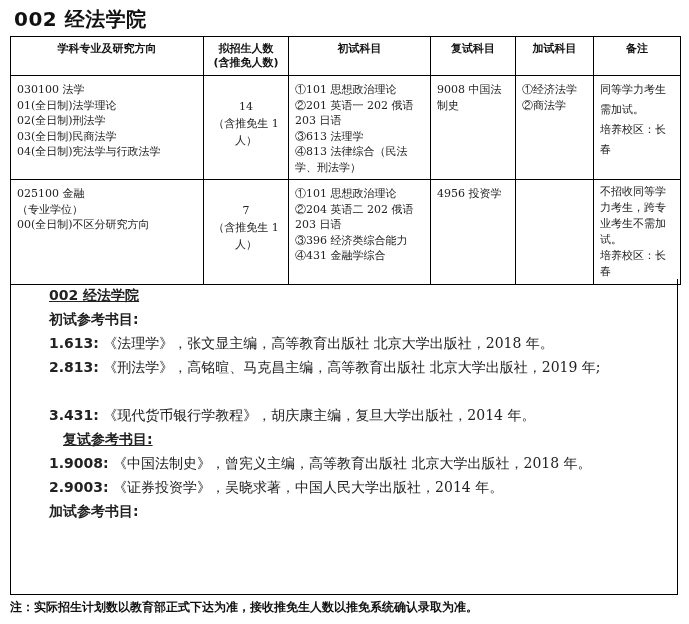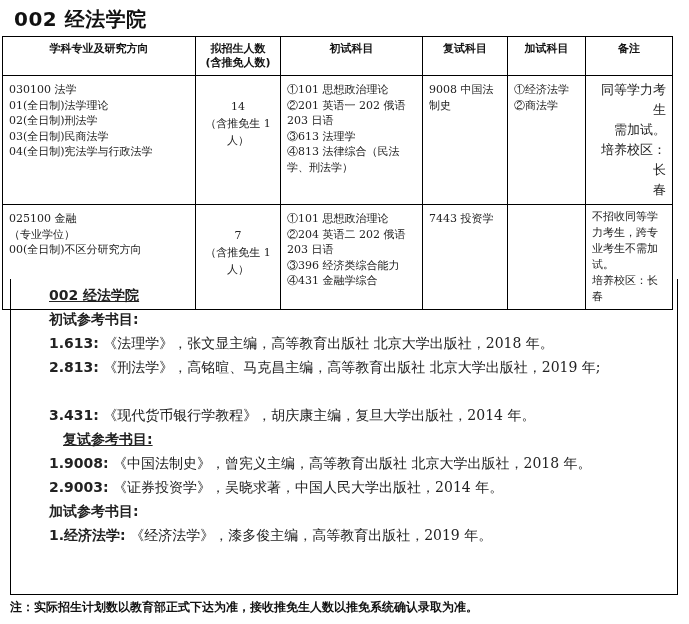--- a/index.html
+++ b/index.html
@@ -1,25 +1,25 @@
 <!DOCTYPE html>
 <html><head>
 <meta charset="utf-8">
 <style>
   html, body { margin: 0; padding: 0; background: #ffffff; }
   body { width: 689px; height: 624px; position: relative; overflow: hidden; color: #111; font-family: "DejaVu Serif", "Liberation Serif", serif; }
   .title { position: absolute; left: 14px; top: 6px; font-size: 20px; font-weight: bold; font-family: "DejaVu Sans", sans-serif; letter-spacing: 0.5px; }
-  table.main { position: absolute; left: 2px; top: 36px; width: 670px; border-collapse: collapse; table-layout: fixed; padding-left: 44px; }
+  table.main { position: absolute; left: 10px; top: 36px; width: 670px; border-collapse: collapse; table-layout: fixed; padding-left: 44px; }
   table.main td, table.main th { border: 1.5px solid #000; vertical-align: top; padding: 0; }
   table.main th { height: 33px; font-family: "DejaVu Sans", sans-serif; font-size: 11px; font-weight: bold; text-align: center; vertical-align: top; padding-top: 5px; line-height: 14px; }
   .cell { font-size: 11px; line-height: 15.5px; padding: 6px 6px 4px 6px; color: #222; }
   .row1 td { height: 94px; }
   .row2 td { height: 93px; margin-top: 24px; }
   .num-cell { text-align: center; font-size: 11px; line-height: 17px; padding-top: 22px; color: #222; }
-  .remark { font-size: 13px; line-height: 20px; padding: 4px 6px; color: #222; text-align: right; }
+  .remark { font-size: 11px; line-height: 20px; padding: 4px 6px; color: #222; }
   .remark2 { font-size: 11px; line-height: 16px; padding: 4px 6px; color: #222; }
   .books { position: absolute; left: 10px; top: 279px; width: 668px; height: 316px; border: 1.5px solid #000; border-top: none; box-sizing: border-box; }
   .bline { position: absolute; font-size: 14px; white-space: nowrap; color: #222; }
   .bhead { font-family: "DejaVu Sans", sans-serif; font-weight: bold; font-size: 14px; }
   .bhead-u { text-decoration: underline; }
   .bkey { font-family: "DejaVu Sans", sans-serif; font-weight: bold; }
   .note { position: absolute; left: 10px; top: 599px; font-size: 12px; font-weight: bold; font-family: "DejaVu Sans", sans-serif; white-space: nowrap; }
 </style>
 </head>
 <body>
@@ -111,21 +111,21 @@
           <div class="cell">
       <div>①101 思想政治理论</div>
       <div>②204 英语二 202 俄语</div>
       <div>203 日语</div>
       <div>③396 经济类综合能力</div>
       <div>④431 金融学综合</div>
     </div>
         </td>
     <td>
           <div class="cell">
-      <div>7443 投资学</div>
+      <div>4956 投资学</div>
     </div>
         </td>
     <td>
           <div class="cell"></div>
         </td>
     <td>
           <div class="remark2">
       <div>不招收同等学</div>
       <div>力考生，跨专</div>
       <div>业考生不需加</div>
@@ -159,19 +159,15 @@
   <div class="bline" style="left:38px; top:176px;">
     <span class="bkey">1.9008:</span>
     <span>《中国法制史》，曾宪义主编，高等教育出版社 北京大学出版社，2018 年。</span>
   </div>
   <div class="bline" style="left:38px; top:200px;">
     <span class="bkey">2.9003:</span>
     <span>《证券投资学》，吴晓求著，中国人民大学出版社，2014 年。</span>
   </div>
 
   <div class="bline bhead" style="left:38px; top:224px;">加试参考书目:</div>
-  <div class="bline" style="left:38px; top:248px;">
-    <span class="bkey">1.经济法学:</span>
-    <span>《经济法学》，漆多俊主编，高等教育出版社，2019 年。</span>
-  </div>
 </div>
 
 <div class="note">注：实际招生计划数以教育部正式下达为准，接收推免生人数以推免系统确认录取为准。</div>
 
 </body></html>

